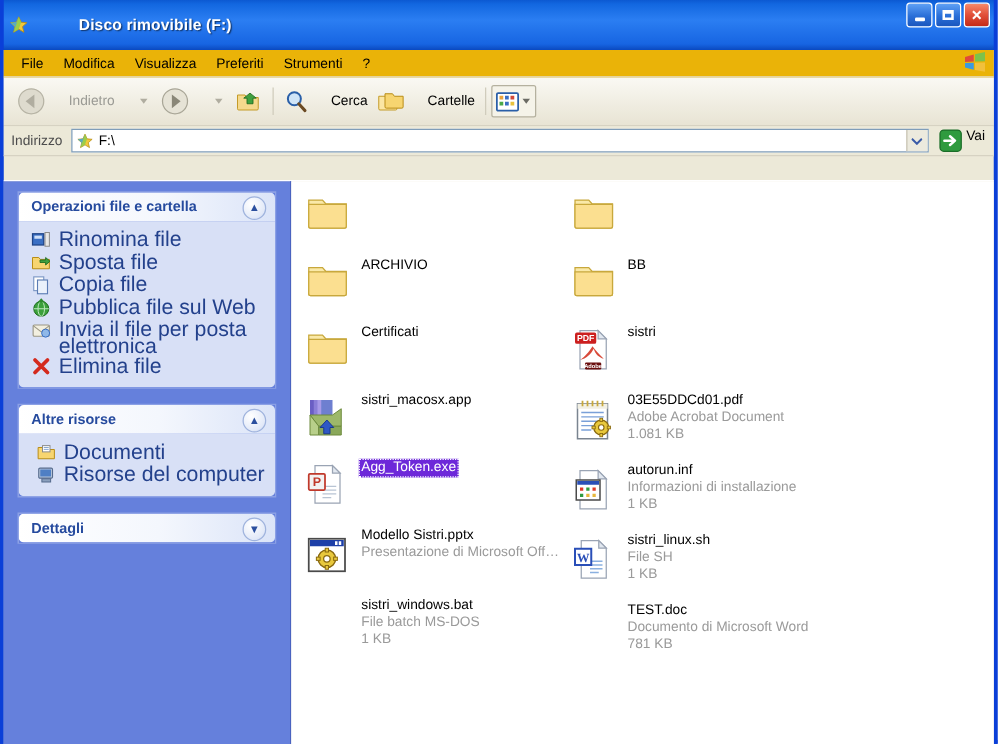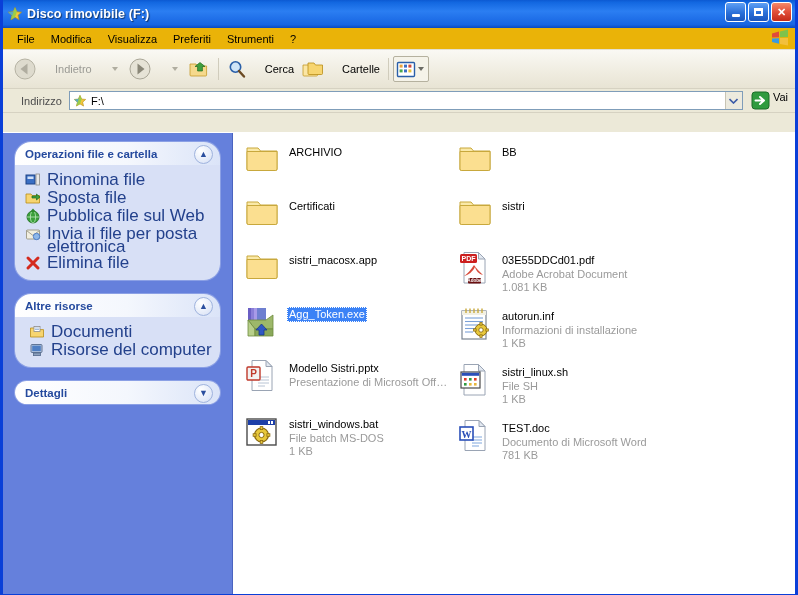--- a/index.html
+++ b/index.html
@@ -4,23 +4,23 @@
 <style>
   html,body{margin:0;padding:0;background:#fff;}
   body{width:798px;height:595px;overflow:hidden;
        font-family:"Liberation Sans", sans-serif;font-size:11px;color:#000;}
 
   .window{position:absolute;left:0;top:0;width:798px;height:595px;
           background:#0a3fd8;box-sizing:border-box;
           border:3px solid #0a3fd8;border-top:none;border-bottom-width:3px;}
 
   
-  .titlebar{height:28px;
+  .titlebar{height:40px;
      background:linear-gradient(to bottom,#0c59d2 0%,#1267e0 8%,#2b7ef2 40%,#1765e2 88%,#0a49c0 100%);
-     display:flex;align-items:center;padding:0 2px 0 4px;position:relative;}
+     display:flex;align-items:center;padding:0 2px 0 4px;position:relative;gap:36px;}
   .title-ico{width:16px;height:16px;margin-right:4px;flex:none;position:relative;}
   .title-text{color:#fff;font-weight:bold;font-size:12.5px;
      text-shadow:1px 1px 1px rgba(0,0,0,.55);white-space:nowrap;letter-spacing:.1px;}
   .winbtns{position:absolute;right:3px;top:2px;display:flex;gap:2px;}
   .wbtn{width:21px;height:20px;border:1px solid #fff;border-radius:3px;
         display:flex;align-items:center;justify-content:center;
         font-size:11px;color:#fff;font-weight:bold;box-sizing:border-box;}
   .wbtn.min{background:linear-gradient(to bottom,#5ea0f5,#2a6fd8 55%,#1a56be);}
   .wbtn.max{background:linear-gradient(to bottom,#5ea0f5,#2a6fd8 55%,#1a56be);}
   .wbtn.close{background:linear-gradient(to bottom,#f58a6a,#e2503a 48%,#c42a18);}
@@ -42,59 +42,59 @@
   .tlabel{font-size:11px;}
   .tlabel.dim{color:#9a9a94;}
   .tarrow{width:0;height:0;border-left:3.5px solid transparent;border-right:3.5px solid transparent;
           border-top:4px solid #6b6b64;margin:0 2px;}
   .tsep{width:1px;height:22px;background:#d0ccbc;margin:0 4px;}
   .viewbtn{display:flex;align-items:center;height:24px;padding:0 2px;
            border:1px solid #b5b19f;background:#f5f3e9;border-radius:2px;}
 
   .addrbar{height:23px;background:#ece9d8;display:flex;align-items:center;
            padding:0 3px;gap:4px;border-bottom:1px solid #d6d2c2;}
-  .addrlabel{font-size:11px;color:#4d4d4d;padding:0 3px;margin-left:12px;}
+  .addrlabel{font-size:11px;color:#4d4d4d;padding:0 3px;}
   .addrfield{flex:1;height:19px;background:#fff;border:1px solid #7f9db9;
              display:flex;align-items:center;padding-left:3px;gap:4px;box-sizing:border-box;}
   .addrtext{font-size:11px;}
   .addrdrop{width:16px;height:17px;background:#eceade;border-left:1px solid #c8c4b4;
             display:flex;align-items:center;justify-content:center;margin-left:auto;}
   .gobtn{display:flex;gap:3px;padding:0 4px;height:20px;}
 
   
   .body{position:absolute;left:0;right:0;top:104px;bottom:0;display:flex;
         border-top:1px solid #fff;}
   .sidebar{width:230px;background:#6580dc;padding:9px 0 0 0;box-sizing:border-box;
            border-right:1px solid #4a63c0;overflow:hidden;}
   .filepane{flex:1;background:#fff;position:relative;overflow:hidden;}
 
   
-  .panel{margin:0 12px 14px 12px;border-radius:16px;overflow:hidden;
+  .panel{margin:0 12px 14px 12px;border-radius:0;overflow:hidden;
          box-shadow:0 0 0 1px rgba(255,255,255,.25);}
   .phead{height:23px;display:flex;align-items:center;padding-left:10px;position:relative;
          background:linear-gradient(to right,#ffffff 0%,#f4f7fd 55%,#dbe4f8 100%);
          border-top-left-radius:4px;border-top-right-radius:4px;}
   .phead-t{font-weight:bold;font-size:11.5px;color:#254a9e;}
   .chev{position:absolute;right:7px;top:3px;width:17px;height:17px;border-radius:50%;
         background:radial-gradient(circle at 35% 30%,#ffffff,#e2e9f8 70%,#c4d1ee);
         border:1px solid #9fb3dd;display:flex;align-items:center;justify-content:center;
         font-size:9px;color:#2b4f9e;line-height:1;}
   .pbody{background:#d8e0f6;padding:6px 8px 8px 10px;
          border-bottom-left-radius:4px;border-bottom-right-radius:4px;}
   .prow{display:flex;align-items:flex-start;gap:6px;padding:1.5px 0;}
   .prow-t{font-size:17px;color:#23418c;line-height:13px;}
   .pico{width:16px;height:16px;flex:none;margin-top:-1px;}
 
   
   .col{position:absolute;}
   .fitem{display:flex;align-items:flex-start;gap:8px;margin-bottom:0;}
   .ficon{width:34px;height:34px;flex:none;display:flex;align-items:flex-start;justify-content:center;}
-  .finfo{padding-top:2px;}
+  .finfo{padding-top:2px;margin-top:48px;}
   .fname{font-size:11px;color:#000;line-height:13px;display:inline-block;padding:1px 2px;}
-  .fname.sel{background:#3b82f6;color:#fff;outline:1px dotted #fff;outline-offset:-1px;}
+  .fname.sel{background:#6d28d9;color:#fff;outline:1px dotted #fff;outline-offset:-1px;}
   .fsub{font-size:11px;color:#9a9a9a;line-height:13px;padding-left:2px;}
 
   svg{display:block;}
 </style>
 </head>
 <body>
 
 <div class="window">
 
   <div class="titlebar">
@@ -249,20 +249,29 @@
               <span class="prow-t">Rinomina file</span>
             </div>
             <div class="prow">
               <span class="pico">
                 <svg width="16" height="16" viewBox="0 0 16 16">
                   <path d="M1 4 h5 l1.2 1.5 h7.3 v7.5 H1 Z" fill="#f7d570" stroke="#b98d16" stroke-width=".8"></path>
                   <path d="M7 6 h4.5 v-2 l3.5 3 -3.5 3 v-2 H7 Z" fill="#3fa03f" stroke="#1f6b1f" stroke-width=".7"></path>
                 </svg>
               </span>
               <span class="prow-t">Sposta file</span>
+            </div>
+            <div class="prow">
+              <span class="pico">
+                <svg width="16" height="16" viewBox="0 0 16 16">
+                  <rect x="2" y="1.5" width="8" height="11" fill="#fff" stroke="#7a96c4" stroke-width=".9"></rect>
+                  <rect x="5" y="4" width="8" height="11" fill="#eaf1fb" stroke="#5b7cb4" stroke-width=".9"></rect>
+                </svg>
+              </span>
+              <span class="prow-t">Copia file</span>
             </div>
             <div class="prow">
               <span class="pico">
                 <svg width="16" height="16" viewBox="0 0 16 16">
                   <circle cx="8" cy="9" r="6" fill="#3ba03b" stroke="#1d6b1d" stroke-width=".8"></circle>
                   <ellipse cx="8" cy="9" rx="2.6" ry="6" fill="none" stroke="#bfe8bf" stroke-width=".8"></ellipse>
                   <line x1="2" y1="9" x2="14" y2="9" stroke="#bfe8bf" stroke-width=".8"></line>
                   <path d="M8 0.5 l3 3.5 h-6 Z" fill="#2f8a2f"></path>
                 </svg>
               </span>

